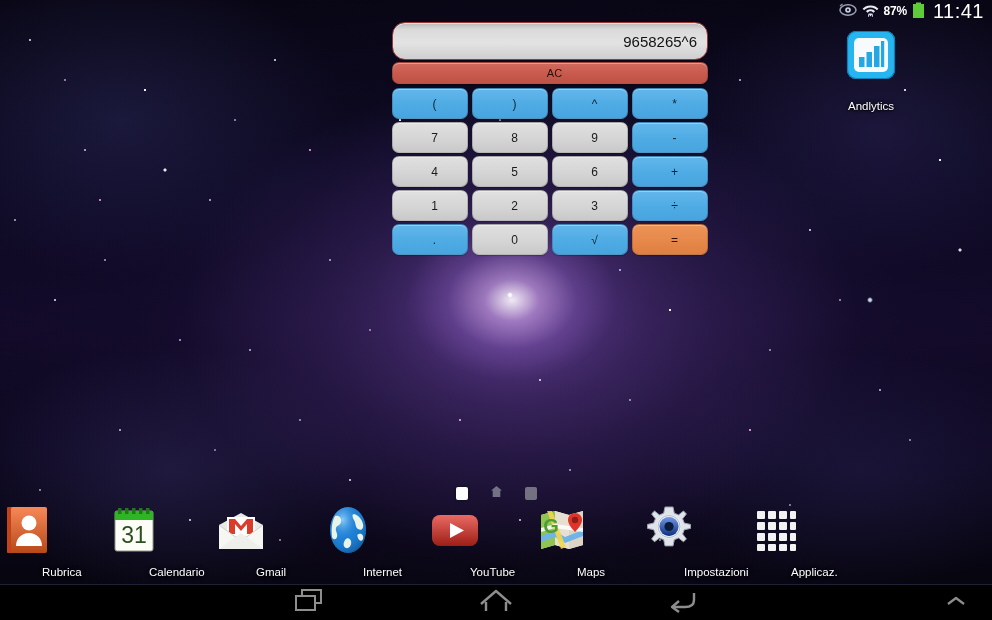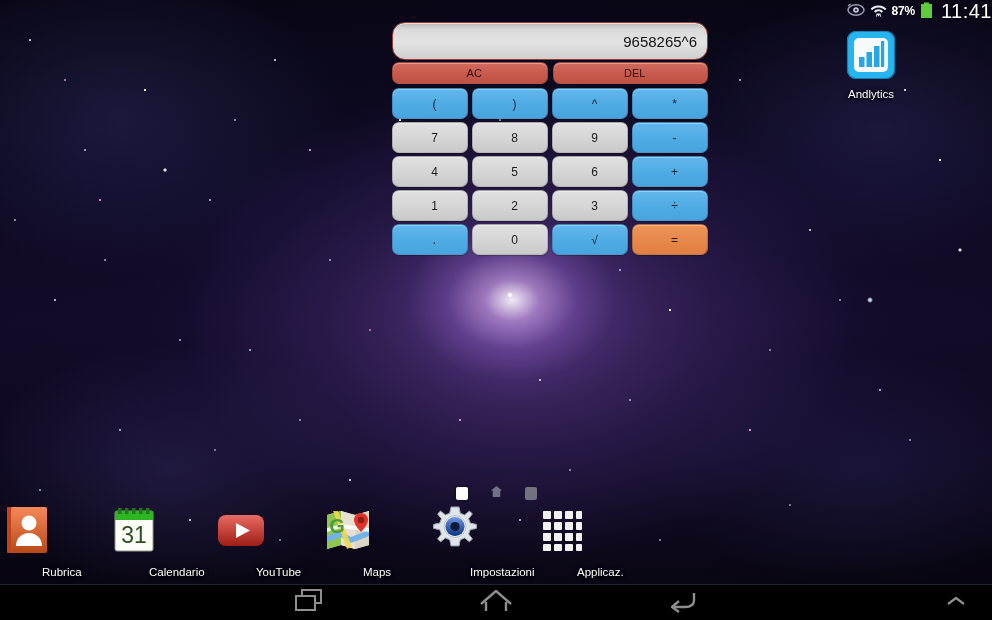--- a/index.html
+++ b/index.html
@@ -90,21 +90,21 @@
       radial-gradient(1px 1px at 395px 200px, rgba(255,255,255,0.6) 60%, transparent),
       radial-gradient(3px 3px at 870px 300px, rgba(225,240,255,0.95) 40%, transparent),
       radial-gradient(3px 3px at 510px 295px, rgba(255,255,255,0.98) 40%, transparent);
     background-repeat:no-repeat;
   }
 
   
   #status-bar {
     position:absolute; left:0; top:0; width:992px; height:22px;
     display:flex; align-items:center; justify-content:flex-end;
-    padding-right:0; gap:5px; z-index:50;
+    padding-right:8px; gap:5px; z-index:50;
     color:#fff; font-size:11px;
   }
   #status-bar .sb-time {
     font-size:20px; line-height:17px; letter-spacing:0.5px; color:#fff;
     margin-left:3px; font-weight:400;
   }
   .sb-pct { font-size:12px; color:#fff; font-weight:700; letter-spacing:-0.2px; }
 
   
   #calculator {
@@ -139,21 +139,21 @@
   .calc-row.ops { gap:5px; margin-bottom:4px; }
   .calc-row.keys { height:31px; }
   .calc-row.keys .calc-btn { height:31px; font-size:12px; }
 
   
   #andlytics {
     position:absolute; left:836px; top:30px; width:70px; z-index:15;
     display:flex; flex-direction:column; align-items:center; cursor:pointer;
   }
   .icon-label {
-    margin-top:4px; font-size:11.5px; color:#fff; text-align:center;
+    margin-top:16px; font-size:11.5px; color:#fff; text-align:center;
     text-shadow:0 1px 2px rgba(0,0,0,0.95), 0 0 4px rgba(0,0,0,0.8);
     white-space:nowrap;
   }
 
   
   #page-indicator {
     position:absolute; left:0; top:485px; width:992px; height:16px;
     display:flex; align-items:center; justify-content:center; gap:22px; z-index:16;
   }
   .pg-dot { width:12px; height:13px; border-radius:2px; }
@@ -219,21 +219,20 @@
     </svg>
   </span>
   <span class="sb-time">11:41</span>
 </div>
 
 <div id="calculator">
   <div class="calc-display">9658265^6</div>
   <div id="calc-keypad">
       <div class="calc-row ops">
         <div class="calc-btn red wide">AC</div>
-        <div class="calc-btn red wide">DEL</div>
       </div>
       <div class="calc-row keys">
         <div class="calc-btn blue">(</div>
         <div class="calc-btn blue">)</div>
         <div class="calc-btn blue">^</div>
         <div class="calc-btn blue">*</div>
       </div>
       <div class="calc-row keys">
         <div class="calc-btn gray">7</div>
         <div class="calc-btn gray">8</div>
@@ -316,21 +315,54 @@
         <rect x="18" y="5" width="3.5" height="6" fill="#1d7a16"></rect>
         <rect x="25" y="5" width="3.5" height="6" fill="#1d7a16"></rect>
         <rect x="32" y="5" width="3.5" height="6" fill="#1d7a16"></rect>
         <rect x="39" y="5" width="3.5" height="6" fill="#1d7a16"></rect>
         <text x="27" y="40" font-family="Liberation Sans, sans-serif" font-size="23" font-weight="400" fill="#2e4e22" text-anchor="middle" id="cal-day">31</text>
       </svg>
     </span>
     <span class="icon-label">Calendario</span>
   </div>
 
-
+  <div class="dock-item">
+    <span>
+      <svg width="54" height="54" viewBox="0 0 54 54">
+        <path d="M5 22 L27 10 L49 22 L49 45 L5 45 Z" fill="#e9e9e6"></path>
+        <path d="M13 14 L41 14 L41 33 L13 33 Z" fill="#fdfdfd"></path>
+        <path d="M15 16 L15 31 L21 31 L21 21 L27 28 L33 21 L33 31 L39 31 L39 16 L33 16 L27 23 L21 16 Z" fill="#db3b2b"></path>
+        <path d="M5 22 L27 38 L49 22 L49 46 L5 46 Z" fill="#f6f6f3"></path>
+        <path d="M5 22 L27 38 L49 22" fill="none" stroke="#cfcfc9" stroke-width="1"></path>
+        <path d="M5 46 L27 30 L49 46 Z" fill="#eeeeea"></path>
+      </svg>
+    </span>
+    <span class="icon-label">Gmail</span>
+  </div>
+
+  <div class="dock-item">
+    <span>
+      <svg width="54" height="54" viewBox="0 0 54 54">
+        <ellipse cx="27" cy="27" rx="18" ry="23" fill="#1d7fd4"></ellipse>
+        <ellipse cx="27" cy="27" rx="18" ry="23" fill="url(#gg)"></ellipse>
+        <defs>
+          <radialGradient id="gg" cx="0.35" cy="0.28" r="0.8">
+            <stop offset="0" stop-color="#9fd8ff" stop-opacity="0.85"></stop>
+            <stop offset="0.55" stop-color="#1d7fd4" stop-opacity="0.15"></stop>
+            <stop offset="1" stop-color="#0a3f72" stop-opacity="0.6"></stop>
+          </radialGradient>
+        </defs>
+        <path d="M14 13 C18 12 21 15 20 19 C19 23 16 22 15 25 C14 28 17 30 16 34 C15 37 12 37 11 34 C10 26 11 18 14 13 Z" fill="#e8f3ea"></path>
+        <path d="M24 37 C26 34 29 35 30 38 C31 42 28 46 25 45 C22 44 22 40 24 37 Z" fill="#e8f3ea"></path>
+        <path d="M33 11 C37 12 41 16 42 21 C43 26 40 28 37 26 C34 24 35 20 33 17 C31 14 31 11 33 11 Z" fill="#e8f3ea"></path>
+        <path d="M38 31 C41 30 43 33 42 36 C41 39 38 38 37 35 C36 33 36 31 38 31 Z" fill="#e8f3ea"></path>
+      </svg>
+    </span>
+    <span class="icon-label">Internet</span>
+  </div>
 
   <div class="dock-item">
     <span>
       <svg width="54" height="54" viewBox="0 0 54 54">
         <rect x="4" y="12" width="46" height="31" rx="8" fill="#e02b20"></rect>
         <rect x="4" y="12" width="46" height="31" rx="8" fill="url(#yg)" opacity="0.3"></rect>
         <defs>
             <linearGradient id="yg" x1="0" y1="0" x2="0" y2="1">
           <stop offset="0" stop-color="#fff"></stop>
               <stop offset="1" stop-color="#000"></stop>

